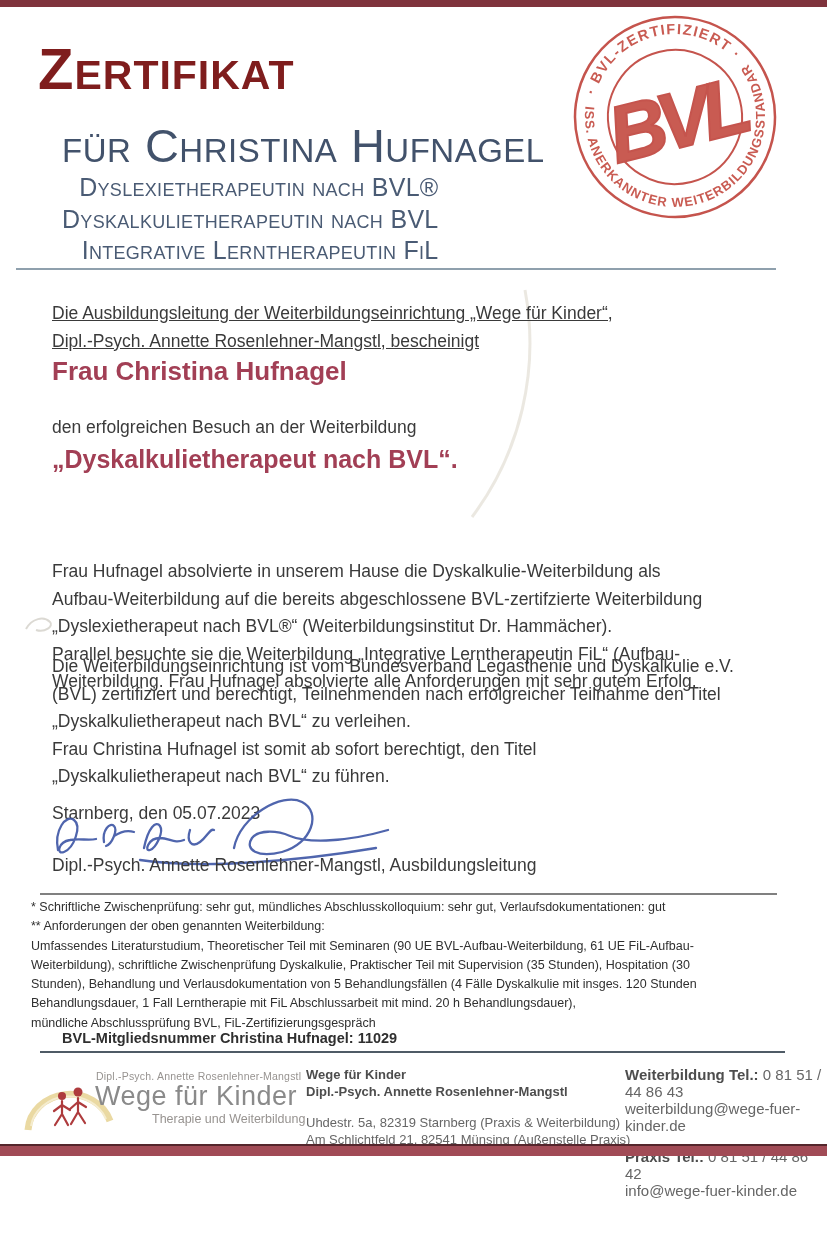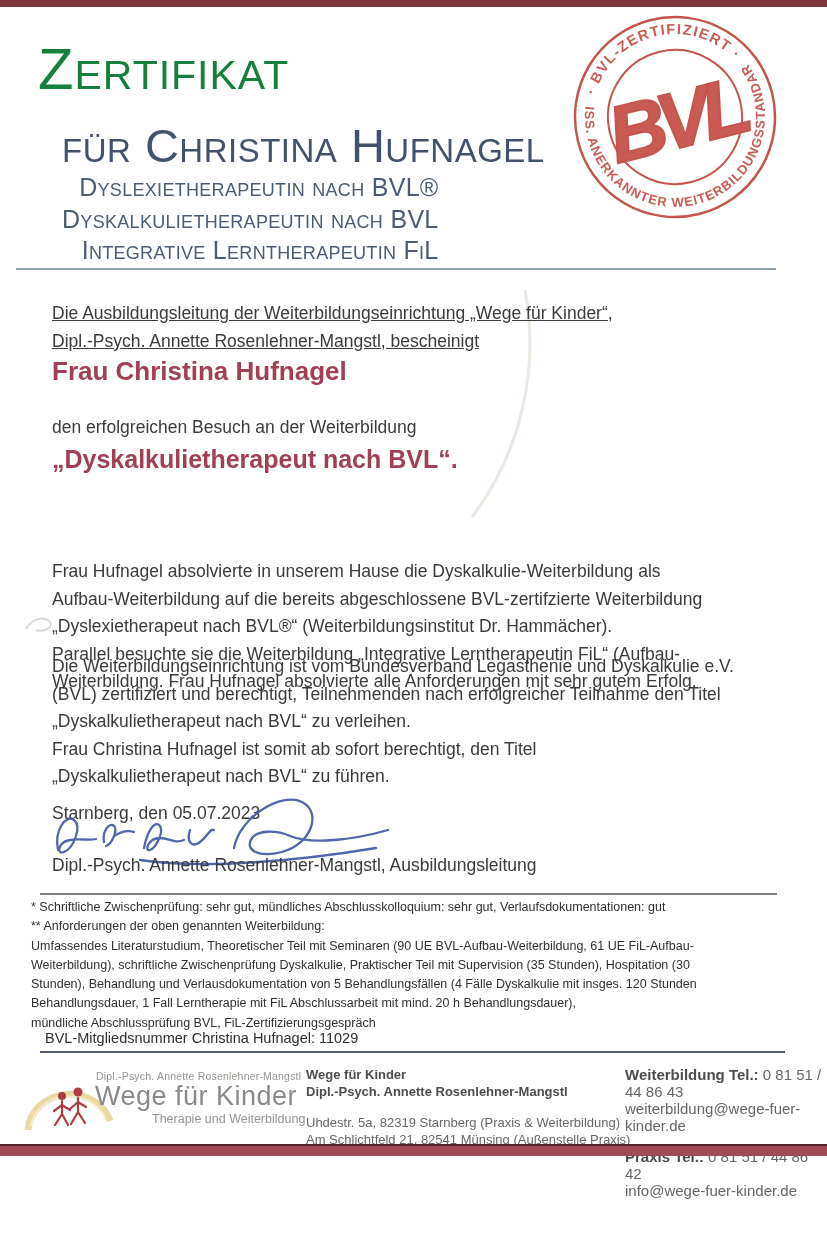--- a/index.html
+++ b/index.html
@@ -6,22 +6,22 @@
   .page{
     position:relative;width:827px;height:1258px;margin:0 auto;
     background:#ffffff;overflow:hidden;
     font-family:"Liberation Sans",sans-serif;color:#3a3a3a;
   }
   .abs{position:absolute;}
   .topbar{left:0;top:0;width:827px;height:7px;background:#7f333c;}
   .bottombar{left:0;top:1144px;width:827px;height:10px;background:#a14b56;border-top:2px solid #55262c;}
 
   
-  .title{left:38px;top:40px;font-size:58px;font-variant:small-caps;font-weight:400;
-         color:#15803d;letter-spacing:1px;line-height:1;margin:0;}
+  .title{left:38px;top:40px;font-size:58px;font-variant:small-caps;font-weight:700;
+         color:#7f1d1d;letter-spacing:1px;line-height:1;margin:0;}
   .recipient{left:62px;top:122px;font-size:47px;font-variant:small-caps;font-weight:400;
          color:#42526b;letter-spacing:.5px;line-height:1;}
   .quals{left:62px;top:172px;font-size:25px;font-variant:small-caps;color:#4a5b74;
          line-height:31.5px;letter-spacing:.3px;text-align:right;}
   .header-rule{left:16px;top:268px;width:760px;height:2px;background:#8fa0ad;}
 
   
   .stamp{left:558px;top:0px;}
   .stamp text{font-family:"Liberation Sans",sans-serif;fill:#c95b52;}
   .ring-text{font-size:14.5px;font-weight:600;letter-spacing:1.4px;}
@@ -38,21 +38,21 @@
   .para1{left:52px;top:512px;width:760px;margin-top:46px;}
   .para2{left:52px;top:653px;width:760px;}
   .place-date{left:52px;top:800px;}
   .signatory{left:52px;top:852px;}
   .signature{left:44px;top:786px;}
 
   .rule-mid{left:40px;top:893px;width:737px;height:2px;background:#808080;}
 
   
   .footnotes{left:31px;top:898px;width:740px;font-size:12.5px;line-height:19.3px;color:#2f2f2f;}
-  .membership{left:45px;top:1030px;font-size:14.5px;font-weight:normal;color:#2f2f2f;}
+  .membership{left:62px;top:1030px;font-size:14.5px;font-weight:bold;color:#2f2f2f;}
   .rule-bottom{left:40px;top:1051px;width:745px;height:2px;background:#4f5b66;}
 
   
   .logo-svg{left:22px;top:1066px;}
   .logo-person{left:96px;top:1070px;font-size:10.5px;color:#979390;letter-spacing:.2px;}
   .logo-name{left:95px;top:1081px;font-size:27px;color:#8a8a8a;letter-spacing:.5px;}
   .logo-tagline{left:152px;top:1112px;font-size:12.5px;color:#979390;}
   .f-mid{left:306px;top:1066px;font-size:13px;line-height:17px;color:#666;}
   .f-right{left:625px;top:1066px;font-size:15px;line-height:17px;color:#666;}
   .f-bold{font-weight:bold;color:#4d4d4d;}

